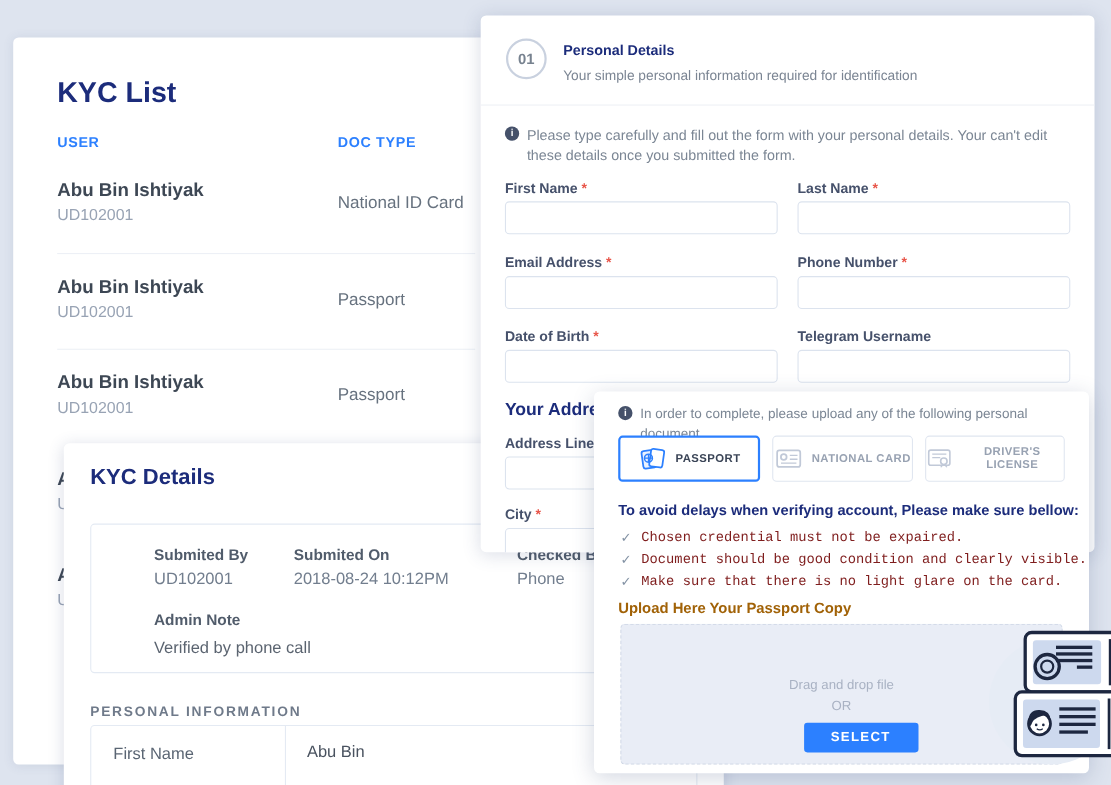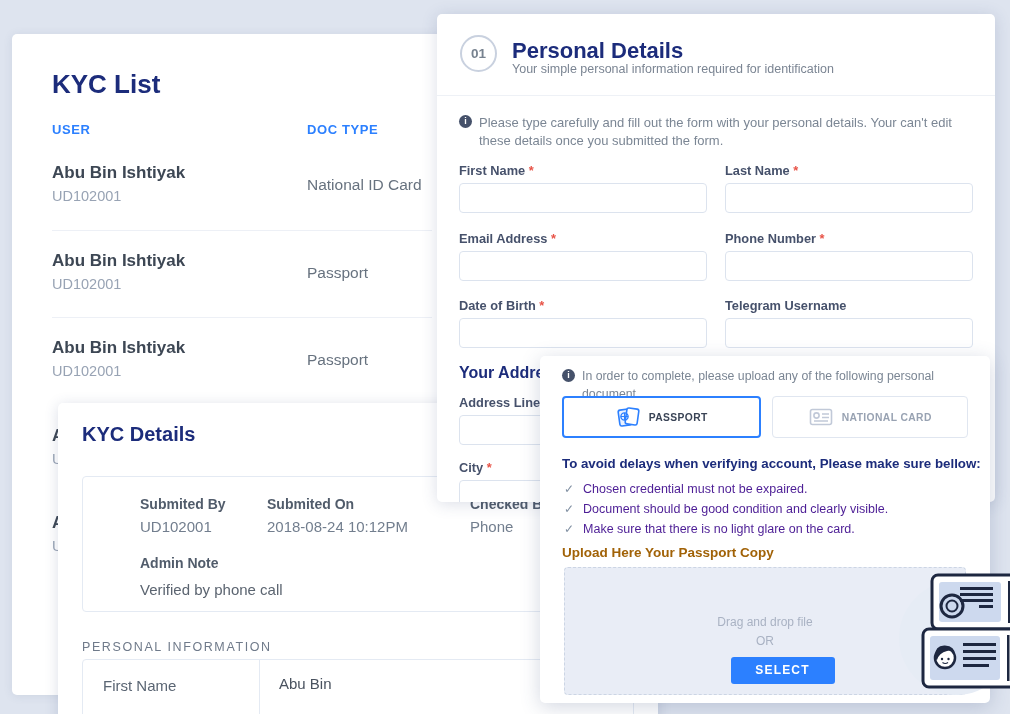--- a/index.html
+++ b/index.html
@@ -28,35 +28,35 @@
   .kyc-details { left:58px; top:403px; width:600px; height:330px; z-index:2;
                  box-shadow:0 2px 14px rgba(54,74,120,.18); }
   .kd-title { position:absolute; left:24px; top:20px; font-size:20px; font-weight:700; color:#1c2c7b; }
   .kd-box { position:absolute; left:24px; top:73px; width:552px; height:136px;
             border:1px solid #e4eaf3; border-radius:4px; }
   .kd-label { position:absolute; font-size:14px; font-weight:700; color:#515c6b; }
   .kd-value { position:absolute; font-size:15px; color:#727e8e; }
   .kd-c1{left:57px} .kd-c2{left:184px} .kd-c3{left:387px}
   .kd-rl{top:19px} .kd-rv{top:41px} .kd-nl{top:78px} .kd-nv{top:104px}
   .kd-note-val{ color:#5b6470; }
-  .kd-pi-head { position:absolute; left:24px; top:237px; font-size:12.5px; font-weight:400;
+  .kd-pi-head { position:absolute; left:24px; top:237px; font-size:12.5px; font-weight:700;
                 color:#6f7a8a; letter-spacing:1.6px; }
   .kd-table { position:absolute; left:24px; top:256px; width:552px; height:72px;
               border:1px solid #e4eaf3; border-radius:4px; }
   .kd-vdiv { position:absolute; left:176px; top:0; width:1px; height:100%; background:#e4eaf3; }
   .kd-cell1 { position:absolute; left:20px; top:17px; font-size:15px; color:#5a6573; }
   .kd-cell2 { position:absolute; left:196px; top:15px; font-size:15px; color:#49525f; }
 
   
   .personal-details { left:437px; top:14px; width:558px; height:488px; z-index:3;
                       box-shadow:0 2px 16px rgba(54,74,120,.18); }
   .pd-step { position:absolute; left:23px; top:21px; width:37px; height:37px; border-radius:50%;
              border:2px solid #c9d1df; color:#77828f; font-size:13.5px; font-weight:700;
              text-align:center; line-height:33px; }
-  .pd-title { position:absolute; left:75px; top:24px; font-size:22px; font-weight:700; color:#1c2c7b; }
+  .pd-title { position:absolute; left:75px; top:24px; font-size:13px; font-weight:700; color:#1c2c7b; }
   .pd-sub { position:absolute; left:75px; top:48px; font-size:12.5px; color:#7b8593; }
   .pd-hdiv { position:absolute; left:0; top:81px; width:100%; height:1px; background:#eef1f6; }
   .note-row { position:absolute; display:flex; gap:7px; }
   .pd-note { left:22px; top:100px; width:520px; }
   .info-dot { flex:0 0 13px; width:13px; height:13px; margin-top:1px; border-radius:50%;
               background:#45516a; color:#fff; font-size:9px; line-height:13px;
               text-align:center; font-weight:700; font-style:normal; }
   .note-text { font-size:13px; line-height:17.5px; color:#7b8694; }
   .f-label { position:absolute; font-size:12.8px; font-weight:700; color:#46516b; }
   .req::after { content:" *"; color:#e85347; }
@@ -74,21 +74,21 @@
   .up-note .note-text { font-size:12.3px; }
   .doc-btns { position:absolute; left:22px; top:40px; width:406px; height:42px; display:flex; gap:11px; }
   .doc-btn { flex:1; display:flex; align-items:center; justify-content:center; gap:8px;
              border:1px solid #e0e6f0; border-radius:4px; background:#fff; cursor:pointer; }
   .doc-btn .doc-label { font-size:10.3px; font-weight:700; letter-spacing:.4px; color:#98a2b2; }
   .doc-btn.selected { border:2px solid #2c80ff; }
   .doc-btn.selected .doc-label { color:#3a4456; }
   .up-warn { position:absolute; left:22px; top:100px; font-size:13.3px; font-weight:700; color:#1c2c7b; }
   .chk { position:absolute; left:24px; display:flex; gap:9px; align-items:flex-start; }
   .chk-mark { color:#8392a4; font-size:12px; line-height:15px; }
-  .chk-text { font-size:12.5px; color:#4c1d95; }
+  .chk-text { font-size:12.5px; color:#7f1d1d;font-family:Liberation Mono, monospace; }
   .k0{top:126px} .k1{top:146px} .k2{top:166px}
   .up-title { position:absolute; left:22px; top:189px; font-size:13.5px; font-weight:700; color:#a16207; }
   .dropzone { position:absolute; left:24px; top:211px; width:402px; height:128px;
               background:#e9edf6; border:1px dashed #ccd5e4; border-radius:4px;
               display:flex; flex-direction:column; align-items:center; justify-content:center; }
   .dz-t1 { font-size:12px; color:#a9b2c3;margin-top:36px; }
   .dz-t2 { font-size:12px; color:#a9b2c3; margin-top:5px; }
   .dz-btn { margin-top:9px; width:104px; height:27px; background:#2c80ff; border:none; border-radius:3px;
             color:#fff; font:700 12px "Liberation Sans",sans-serif; letter-spacing:1.2px; cursor:pointer;margin-left:35px; }
 
@@ -203,20 +203,31 @@
       </button>
       <button class="doc-btn">
         <svg width="26" height="24" viewBox="0 0 26 24">
           <g fill="none" stroke="#c1c9d8" stroke-width="1.6">
             <rect x="2.5" y="4.5" width="21" height="15" rx="2" fill="#fff"></rect>
             <circle cx="8.5" cy="10.5" r="2.6"></circle>
             <path d="M14,9 h7 M14,12.5 h7 M6,16 h14" stroke-width="1.3"></path>
           </g>
         </svg>
         <span class="doc-label">NATIONAL CARD</span>
+      </button>
+      <button class="doc-btn">
+        <svg width="26" height="24" viewBox="0 0 26 24">
+          <g fill="none" stroke="#c1c9d8" stroke-width="1.6">
+            <rect x="2.5" y="3.5" width="21" height="15" rx="2" fill="#fff"></rect>
+            <path d="M6,7.5 h14 M6,11 h8" stroke-width="1.3"></path>
+            <circle cx="17.5" cy="14.5" r="3.2"></circle>
+            <path d="M14.5,20.5 a3.2,3.2 0 0 1 6,0" stroke-width="1.3"></path>
+          </g>
+        </svg>
+        <span class="doc-label">DRIVER'S LICENSE</span>
       </button>
     </div>
 
     <div class="up-warn">To avoid delays when verifying account, Please make sure bellow:</div>
 
     <div class="chk k0">
       <span class="chk-mark">✓</span>
       <span class="chk-text">Chosen credential must not be expaired.</span>
     </div>
     <div class="chk k1">

